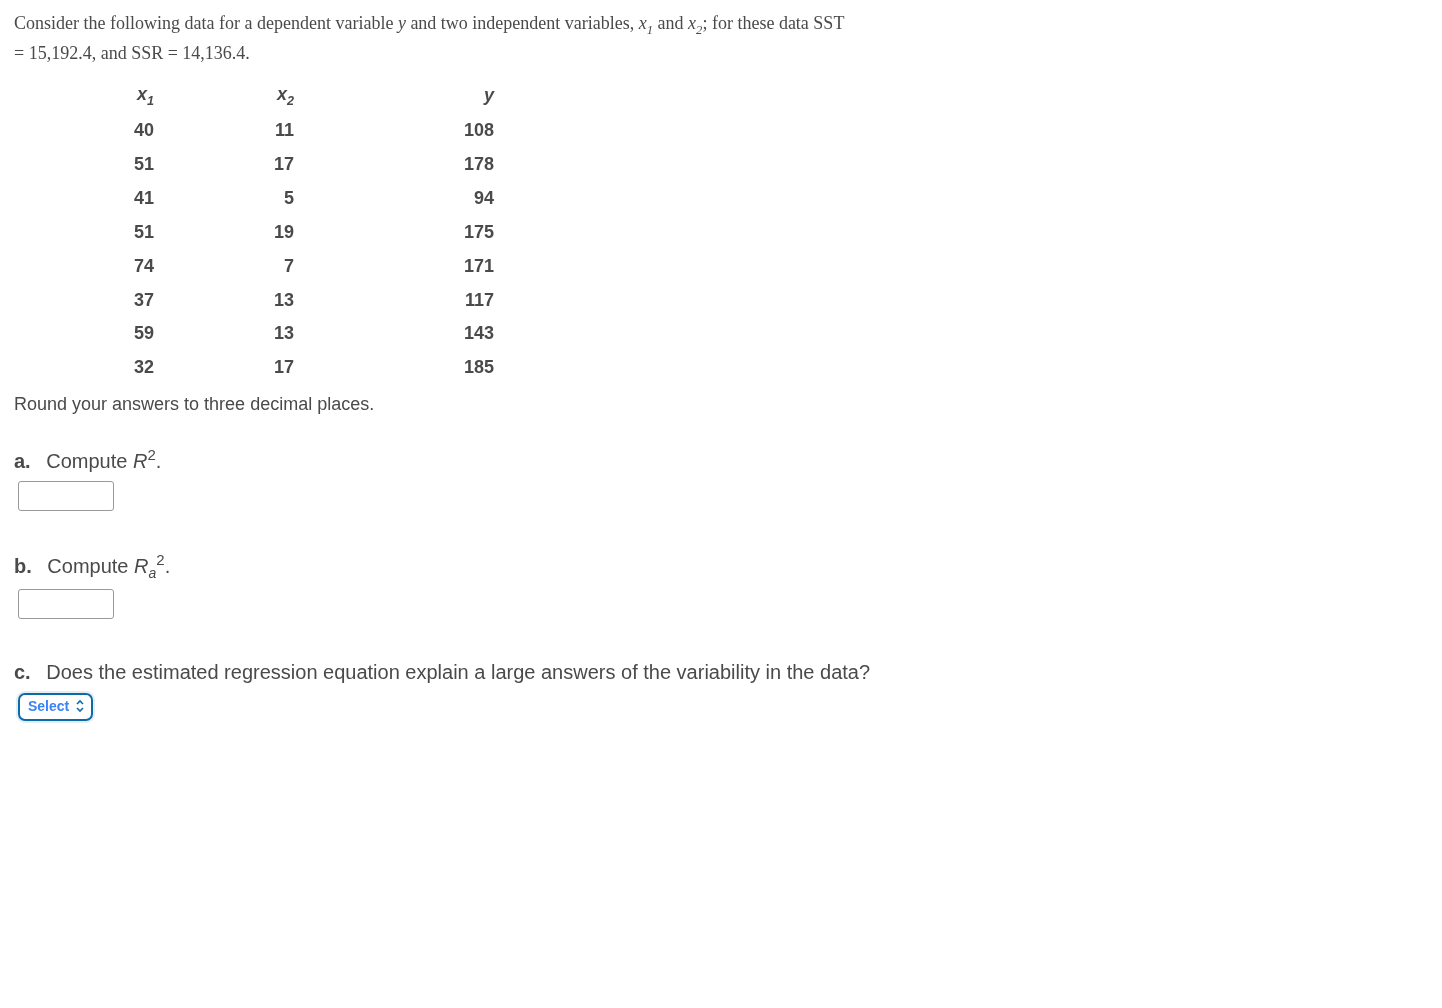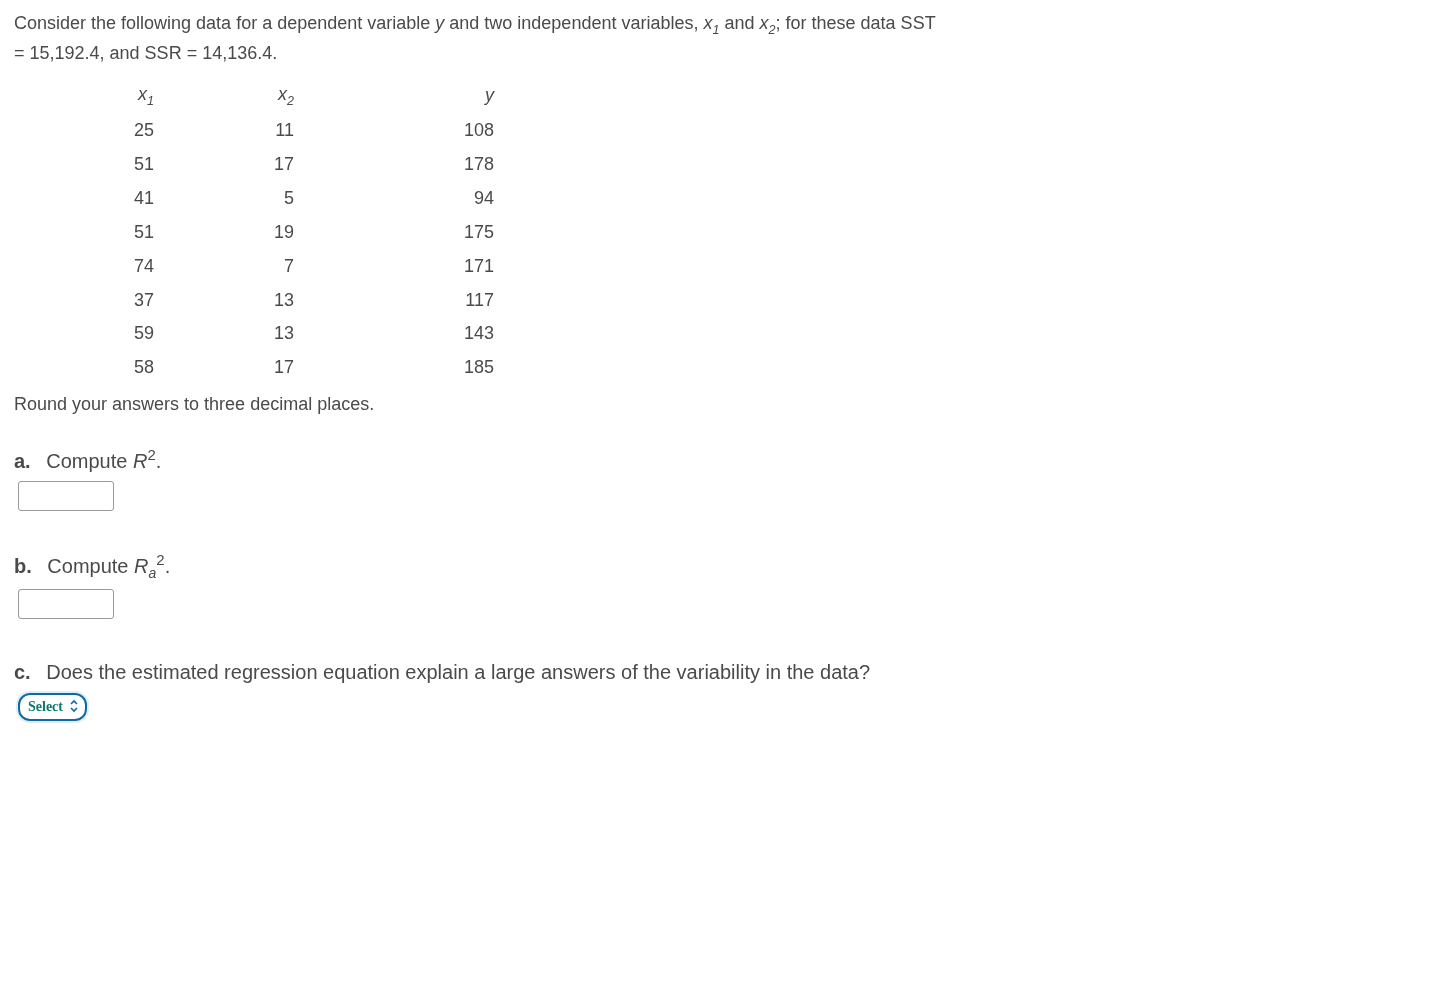--- a/index.html
+++ b/index.html
@@ -5,34 +5,34 @@
   * { box-sizing: border-box; }
   body {
     margin: 0;
     padding: 10px 14px;
     font-family: Verdana, Geneva, sans-serif;
     font-size: 18px;
     color: #4a4a4a;
     background: #ffffff;
     line-height: 1.55;
   }
-  .intro { margin-bottom: 10px; }
+  .intro { margin-bottom: 10px; font-family: Liberation Serif, serif; }
   .ital { font-style: italic; }
   sub { font-size: 0.7em; font-style: italic; }
   sup { font-size: 0.75em; }
 
   table.data {
     border-collapse: collapse;
     margin-left: 50px;
     margin-top: 6px;
     margin-bottom: 6px;
   }
   table.data td, table.data th {
     padding: 3px 0;
-    font-weight: normal;
+    font-weight: bold;
     text-align: right;
   }
   table.data th { font-style: italic; }
   table.data .col1 { width: 90px; }
   table.data .col2 { width: 140px; }
   table.data .col3 { width: 200px; }
 
   .instr { margin-top: 4px; margin-bottom: 24px; }
 
   .part { font-size: 20px; margin-top: 8px; margin-bottom: 4px; }
@@ -47,30 +47,29 @@
     font-size: 15px;
     margin-bottom: 30px;
     margin-left: 4px;
     background: #fff;
   }
 
   .select-wrap {
     display: inline-flex;
     align-items: center;
     border: 2px solid #0d6aa8;
-    border-radius: 12px;
+    border-radius: 7px;
     padding: 1px 6px 1px 8px;
-    color: #0f766e;
+    color: #3b82f6;
     font-size: 14px;
     font-weight: bold;
     cursor: pointer;
     user-select: none;
     box-shadow: 0 0 0 2px rgba(13,106,168,0.12);
     margin-left: 4px;
-    font-family: Liberation Serif, serif;
   }
   .select-wrap .chev {
     margin-left: 6px;
     font-size: 11px;
     line-height: 1;
     letter-spacing: -1px;
   }
 </style>
 </head>
 <body>
@@ -86,21 +85,21 @@
 <table class="data">
   <thead>
     <tr>
       <th class="col1"><span>x</span><sub>1</sub></th>
       <th class="col2"><span>x</span><sub>2</sub></th>
       <th class="col3"><span>y</span></th>
     </tr>
   </thead>
   <tbody id="tbody">
       <tr>
-        <td class="col1">25</td>
+        <td class="col1">40</td>
         <td class="col2">11</td>
         <td class="col3">108</td>
       </tr>
       <tr>
         <td class="col1">51</td>
         <td class="col2">17</td>
         <td class="col3">178</td>
       </tr>
       <tr>
         <td class="col1">41</td>
@@ -121,21 +120,21 @@
         <td class="col1">37</td>
         <td class="col2">13</td>
         <td class="col3">117</td>
       </tr>
       <tr>
         <td class="col1">59</td>
         <td class="col2">13</td>
         <td class="col3">143</td>
       </tr>
       <tr>
-        <td class="col1">58</td>
+        <td class="col1">32</td>
         <td class="col2">17</td>
         <td class="col3">185</td>
       </tr>
     </tbody>
 </table>
 
 <div class="instr">Round your answers to three decimal places.</div>
 
 <div class="part">
   <span class="lbl">a.</span>

